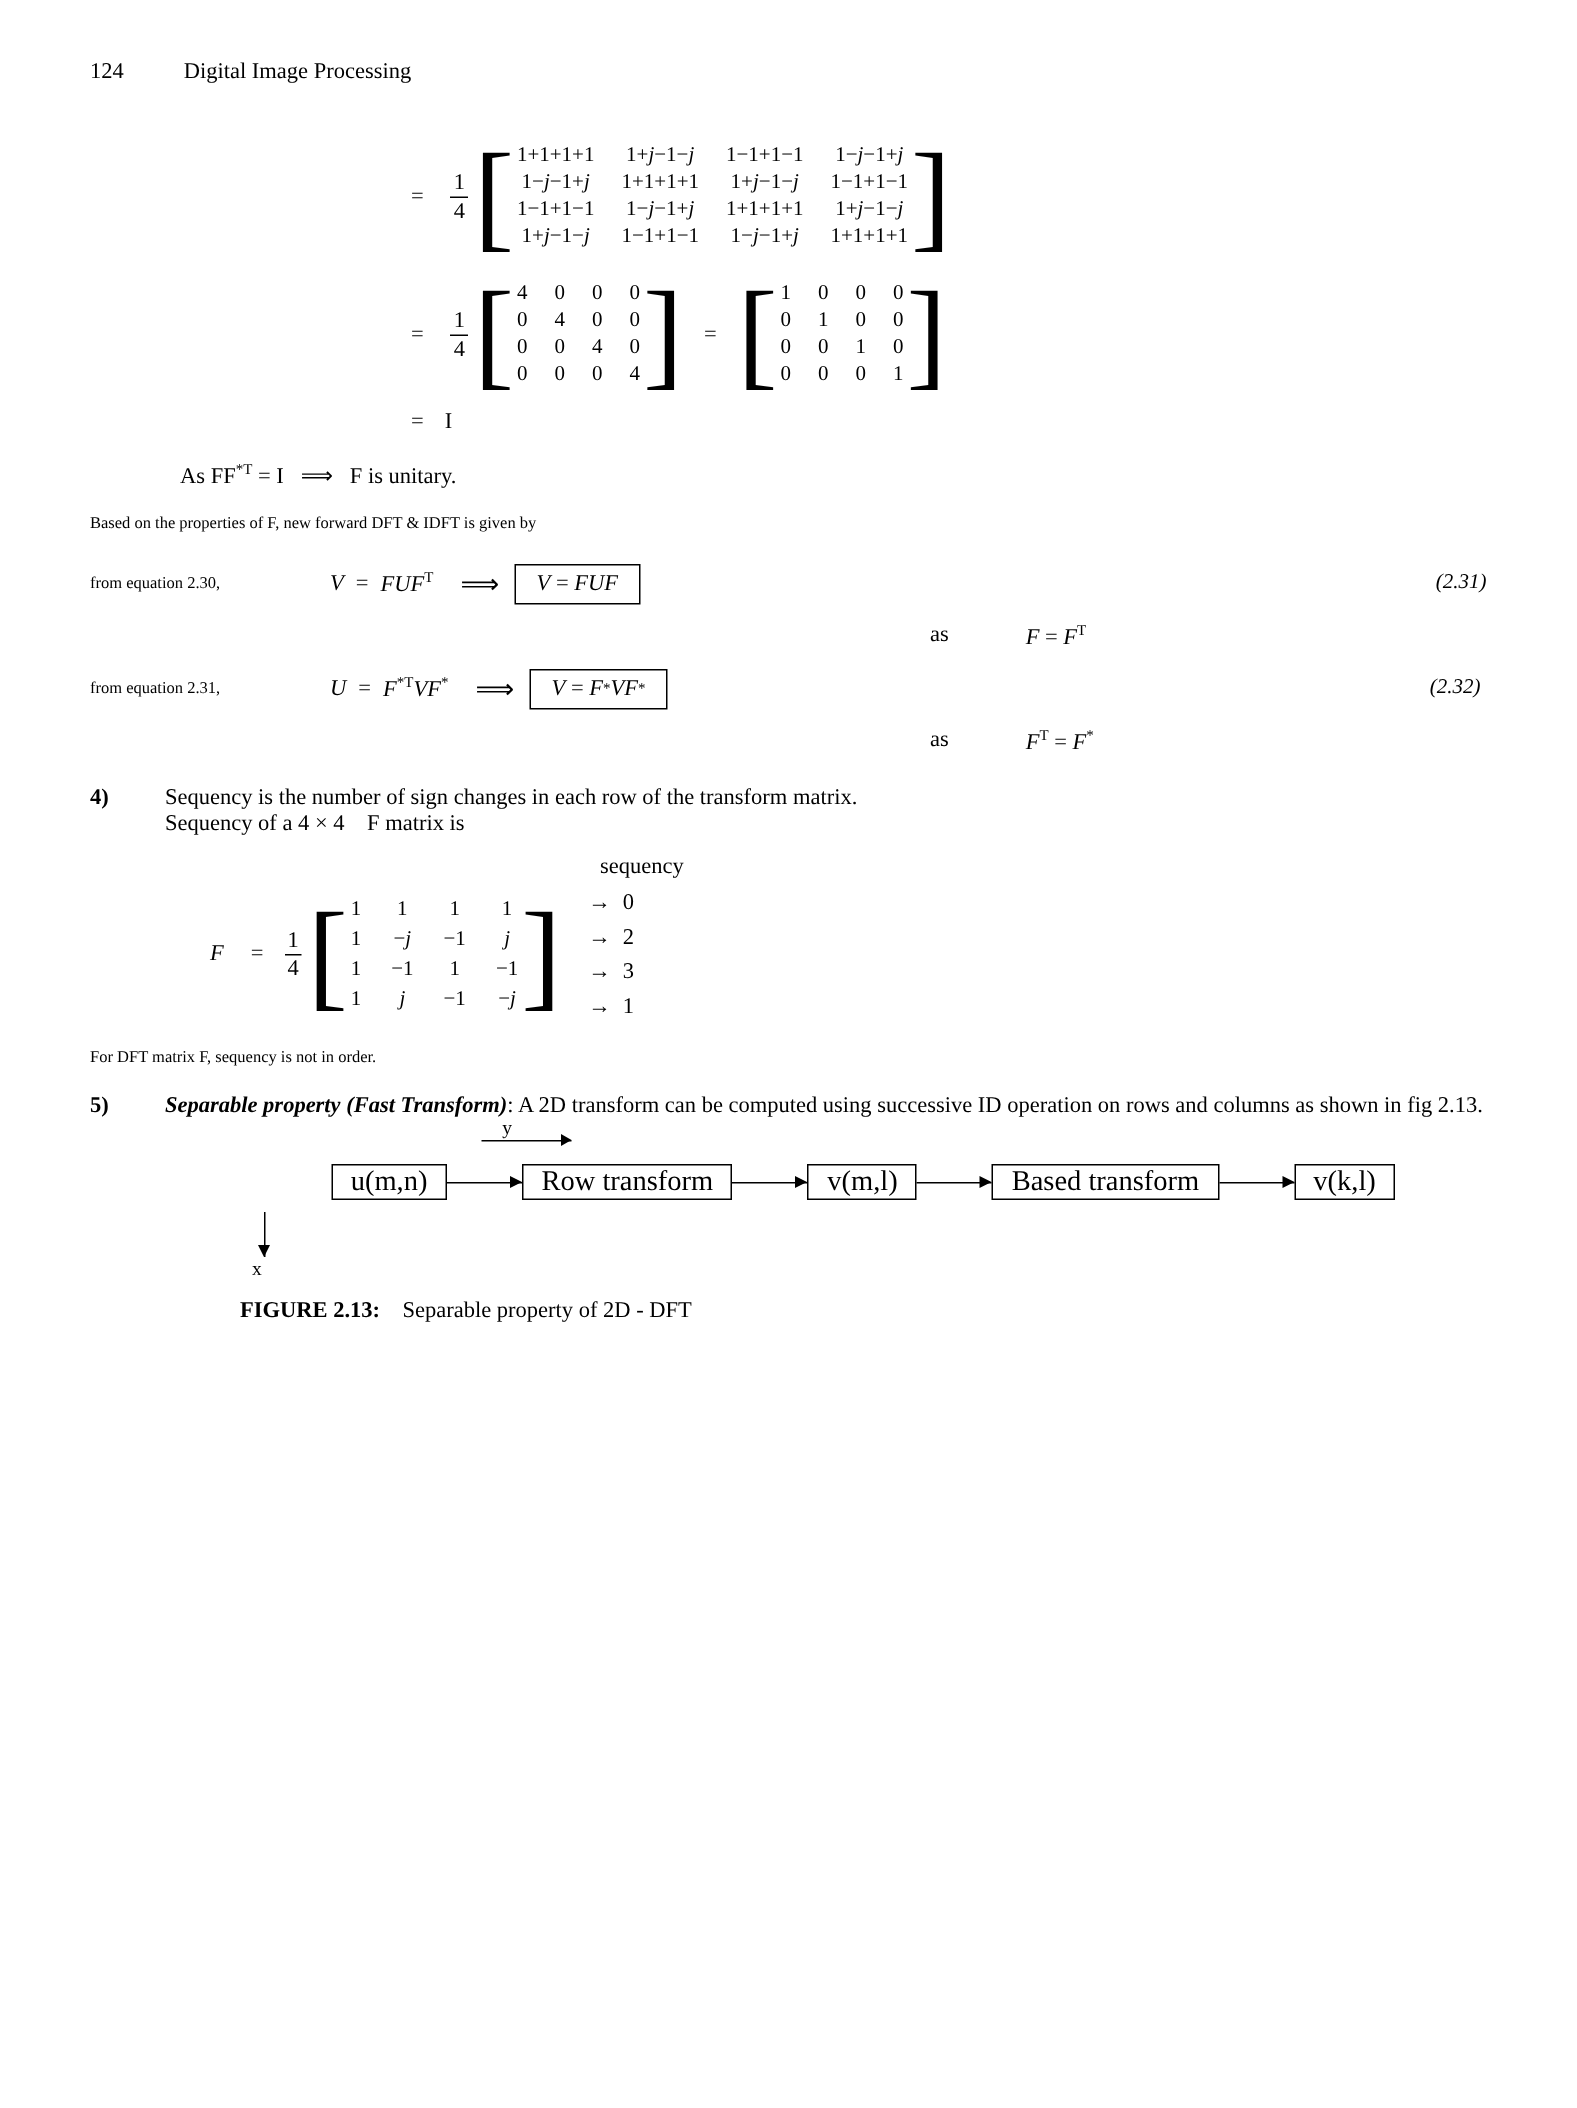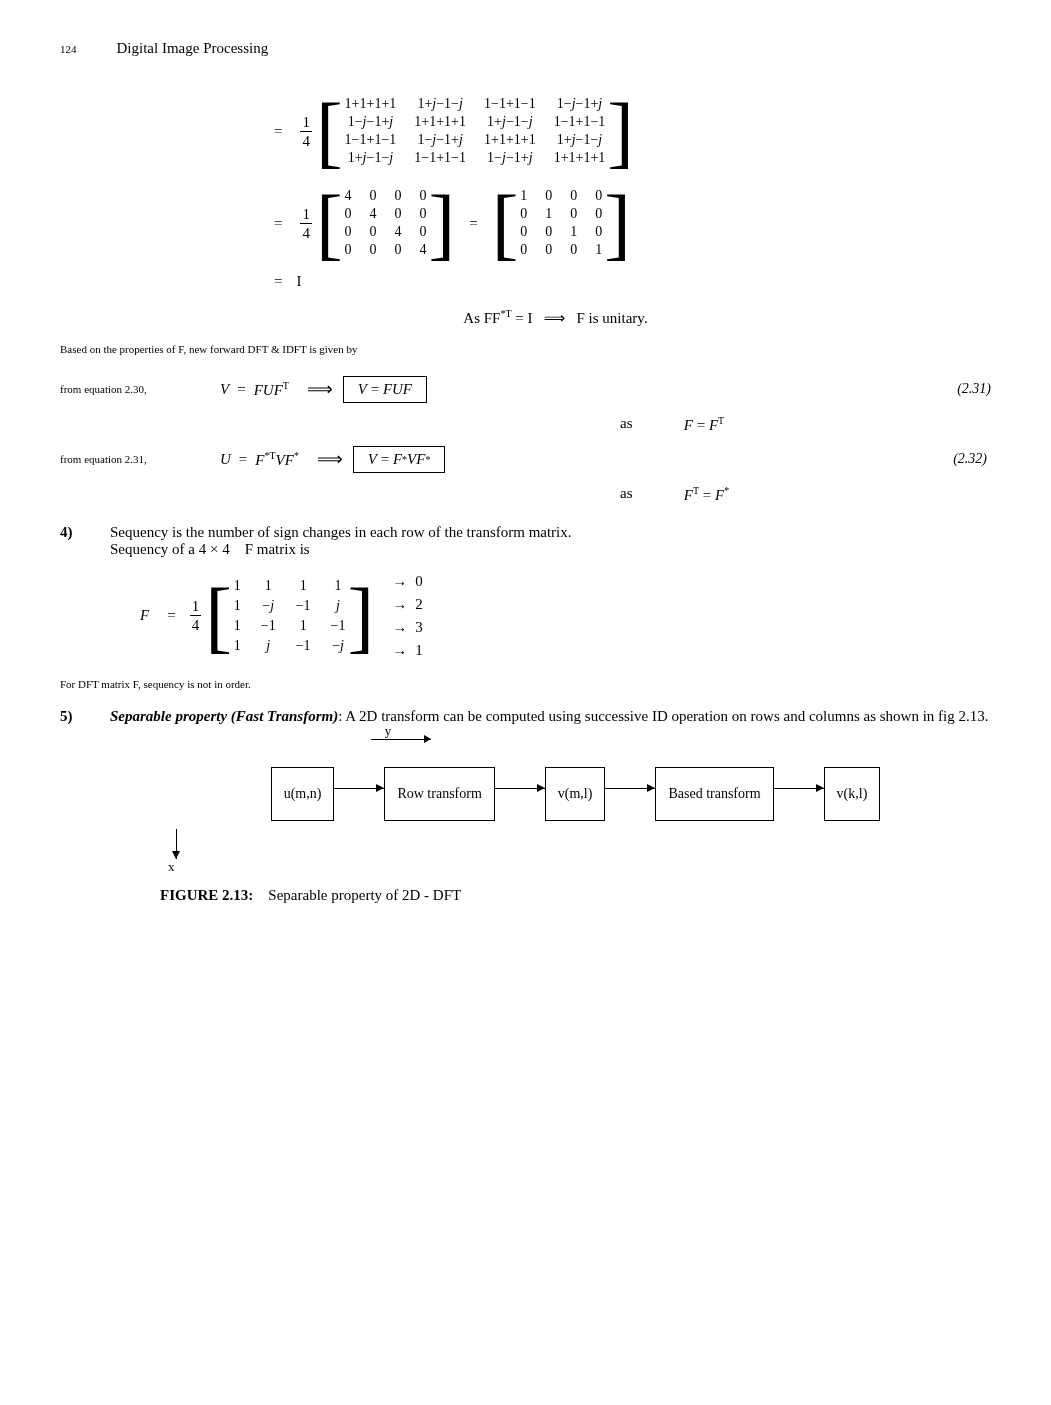--- a/index.html
+++ b/index.html
@@ -11,21 +11,21 @@
       width: 1051px;
       min-height: 1405px;
       padding: 40px 60px 40px 60px;
     }
     .page-header {
       display: flex;
       align-items: center;
       margin-bottom: 30px;
     }
     .page-number {
-      font-size: 11px;
+      font-size: 15px;
       margin-right: 40px;
     }
     .page-title {
       font-size: 15px;
     }
     .math-block {
       margin: 10px 0 10px 0;
       display: flex;
       flex-direction: column;
       align-items: flex-start;
@@ -166,25 +166,24 @@
       align-items: center;
     }
     .diagram {
       display: flex;
       align-items: center;
       margin-bottom: 8px;
       position: relative;
     }
     .diag-box {
       border: 1px solid #000;
-      padding: 18px 12px;
-      font-size: 14px;
+      padding: 0 12px;
+      font-size: 19px;
       background: #fff;
       white-space: nowrap;
-      margin-top: 12px;
     }
     .caption-bold {
       font-weight: bold;
     }
     sup { font-size: 10px; vertical-align: super; }
     .implies {
       font-size: 18px;
       margin: 0 10px;
     }
   </style>
@@ -289,21 +288,21 @@
       <span class="bracket-right">]</span>
     </div>
   </div>
 
   <div class="eq-row" style="margin-left:200px; margin-top:6px;">
     <span class="eq-sign">=</span>
     <span>I</span>
   </div>
 </div>
 
-<div class="text-block" style="margin-left:60px; text-align:center;">
+<div class="text-block" style="margin-left:60px; ">
   As FF<sup>*T</sup> = I &nbsp;&nbsp;⟹&nbsp;&nbsp; F is unitary.
 </div>
 
 <div class="section-text">Based on the properties of F, new forward DFT &amp; IDFT is given by</div>
 
 <div style="margin: 18px 0 0 0;">
   <div class="equation-line">
     <span class="eq-label">from equation 2.30,</span>
     <span style="margin-right:8px;"><i>V</i></span>
     <span style="margin-right:8px;">=</span>
@@ -341,20 +340,23 @@
 <div style="margin-top:20px;">
   <div class="numbered-item">
     <span class="item-number"><b>4)</b></span>
     <span class="item-content">
       Sequency is the number of sign changes in each row of the transform matrix.<br>
       Sequency of a 4 × 4 &nbsp;&nbsp; F matrix is
     </span>
   </div>
 
   <div style="margin-left: 80px; margin-top: 6px;">
+    <div style="display:flex; margin-bottom:4px; margin-left:260px;">
+      <span>sequency</span>
+    </div>
     <div style="display:flex; align-items:center;">
       <span style="font-size:15px; margin-right:8px;"><i>F</i></span>
       <span style="margin: 0 10px; font-size:15px;">=</span>
       <div class="frac">
         <span class="frac-num">1</span>
         <span class="frac-den">4</span>
       </div>
       <div class="matrix-wrap">
         <span class="bracket-left">[</span>
         <div class="matrix-content matrix-4col" style="gap: 4px 20px;">

